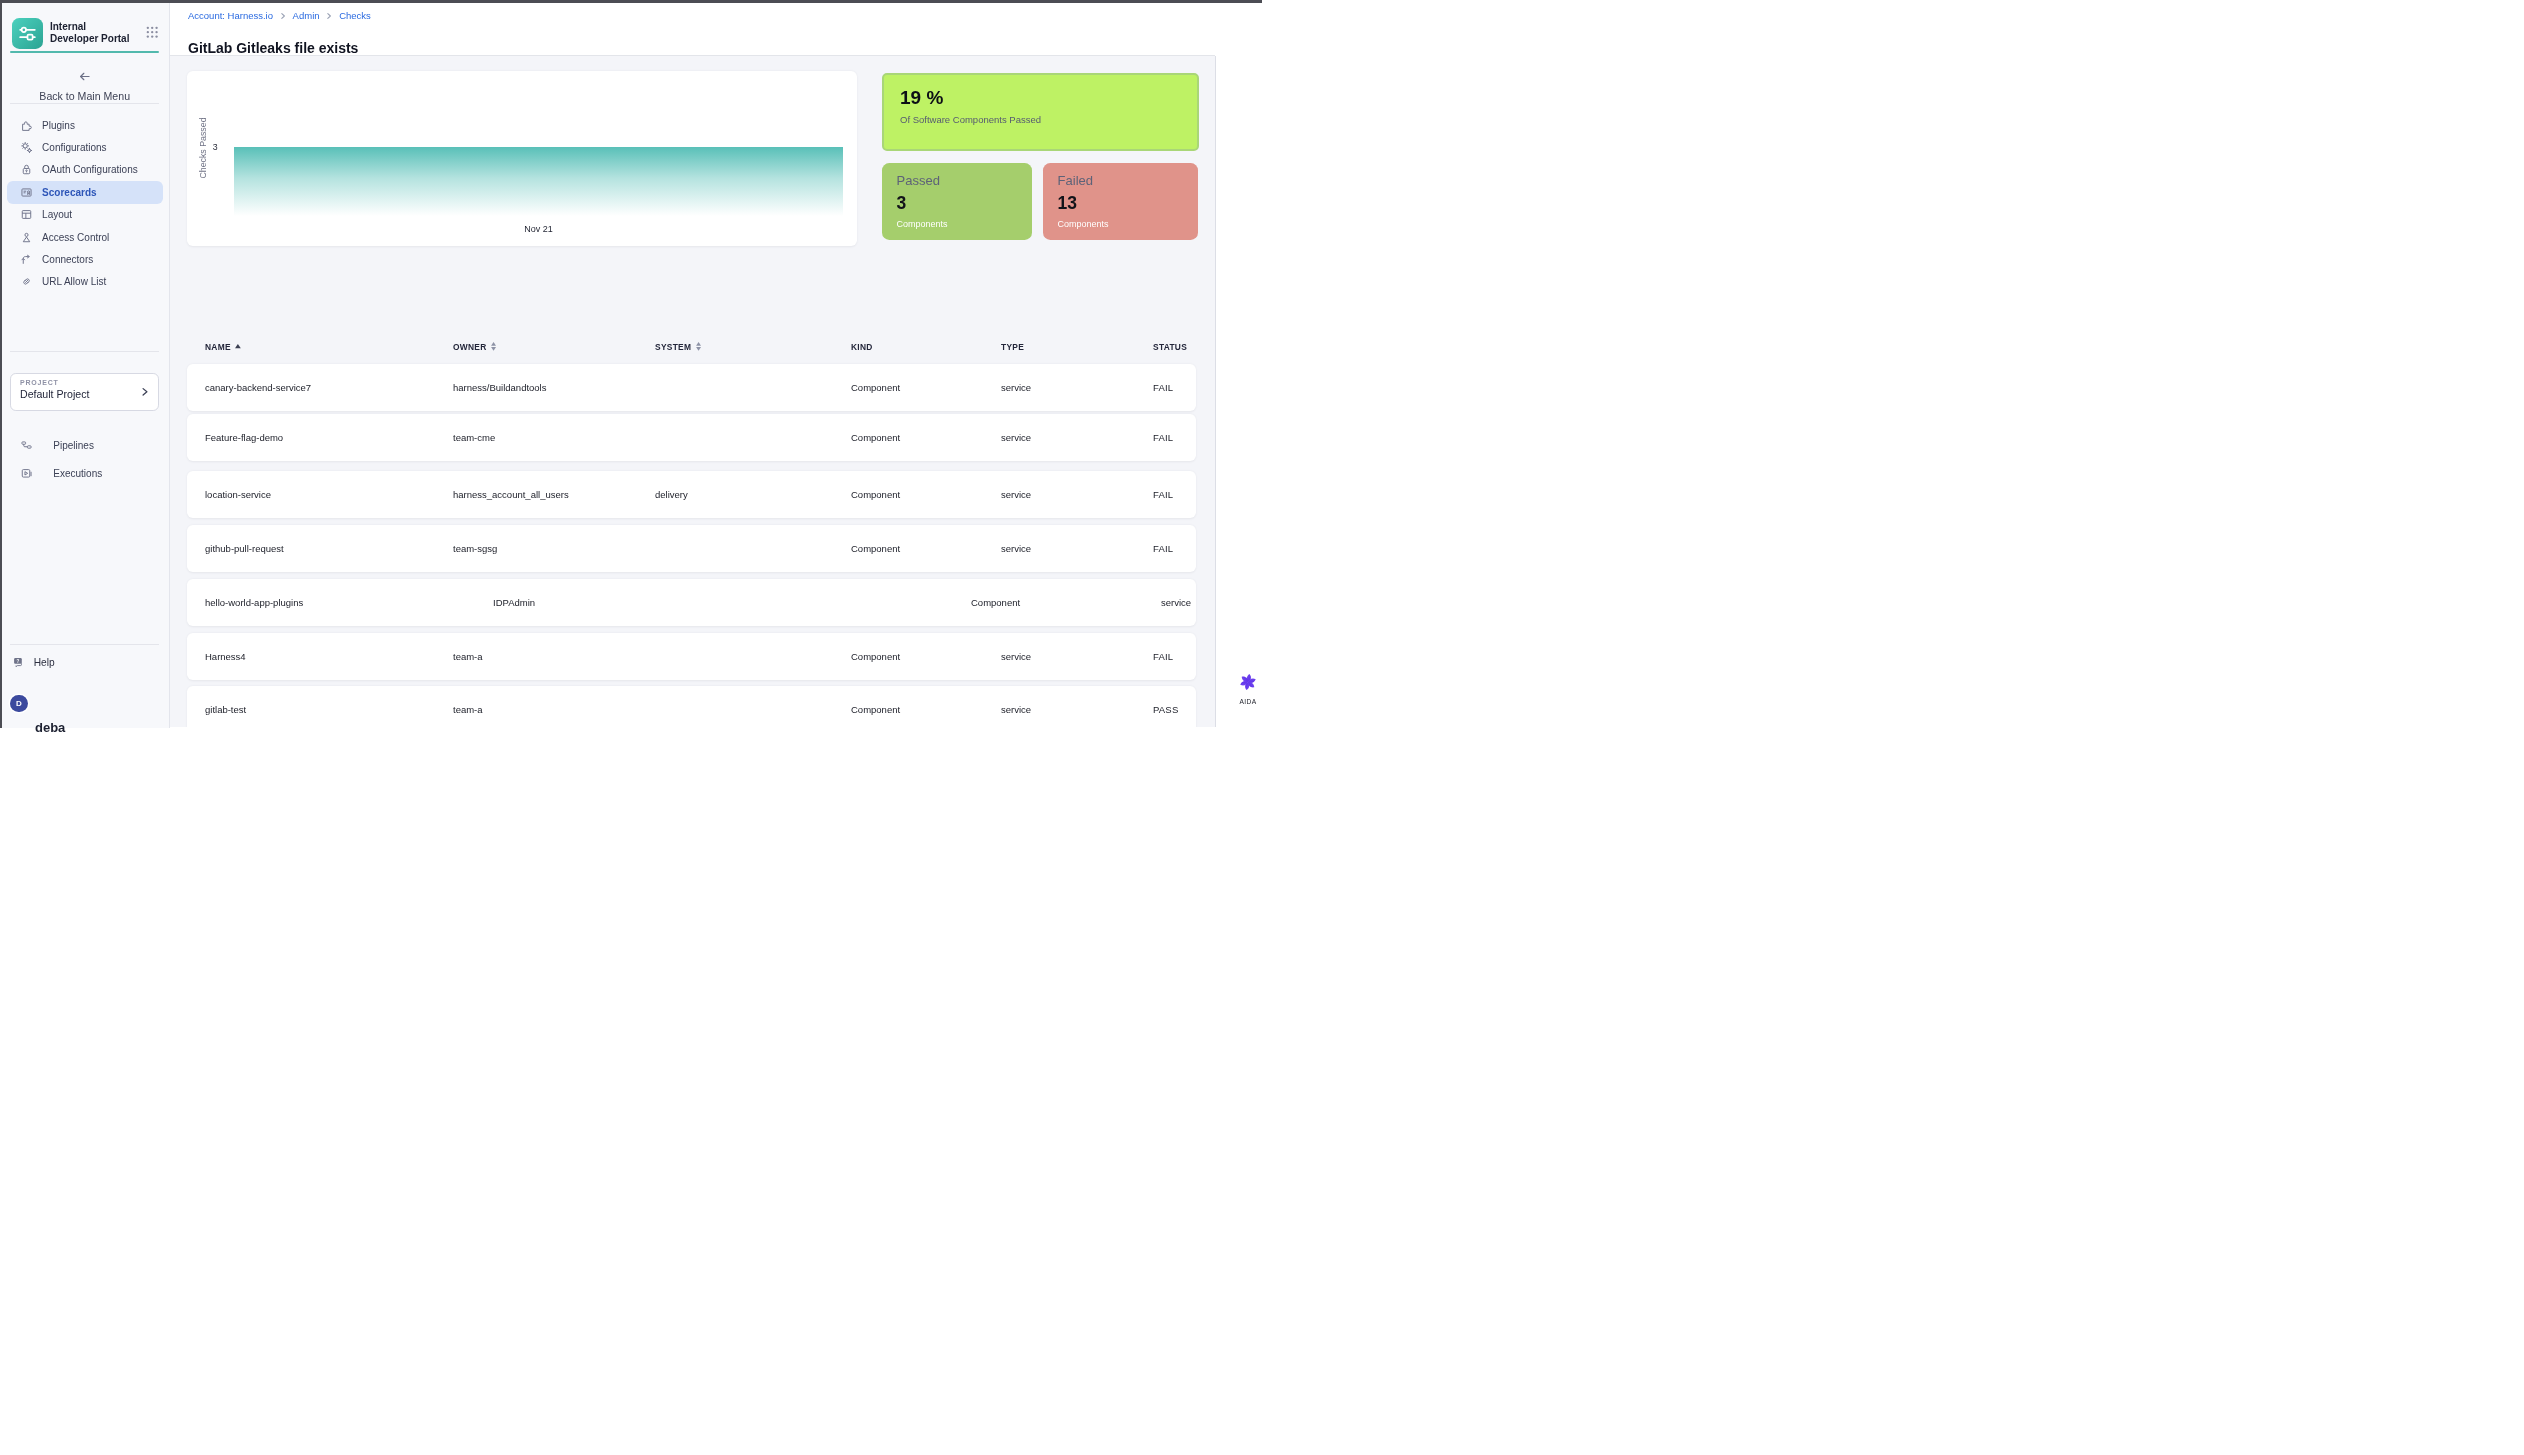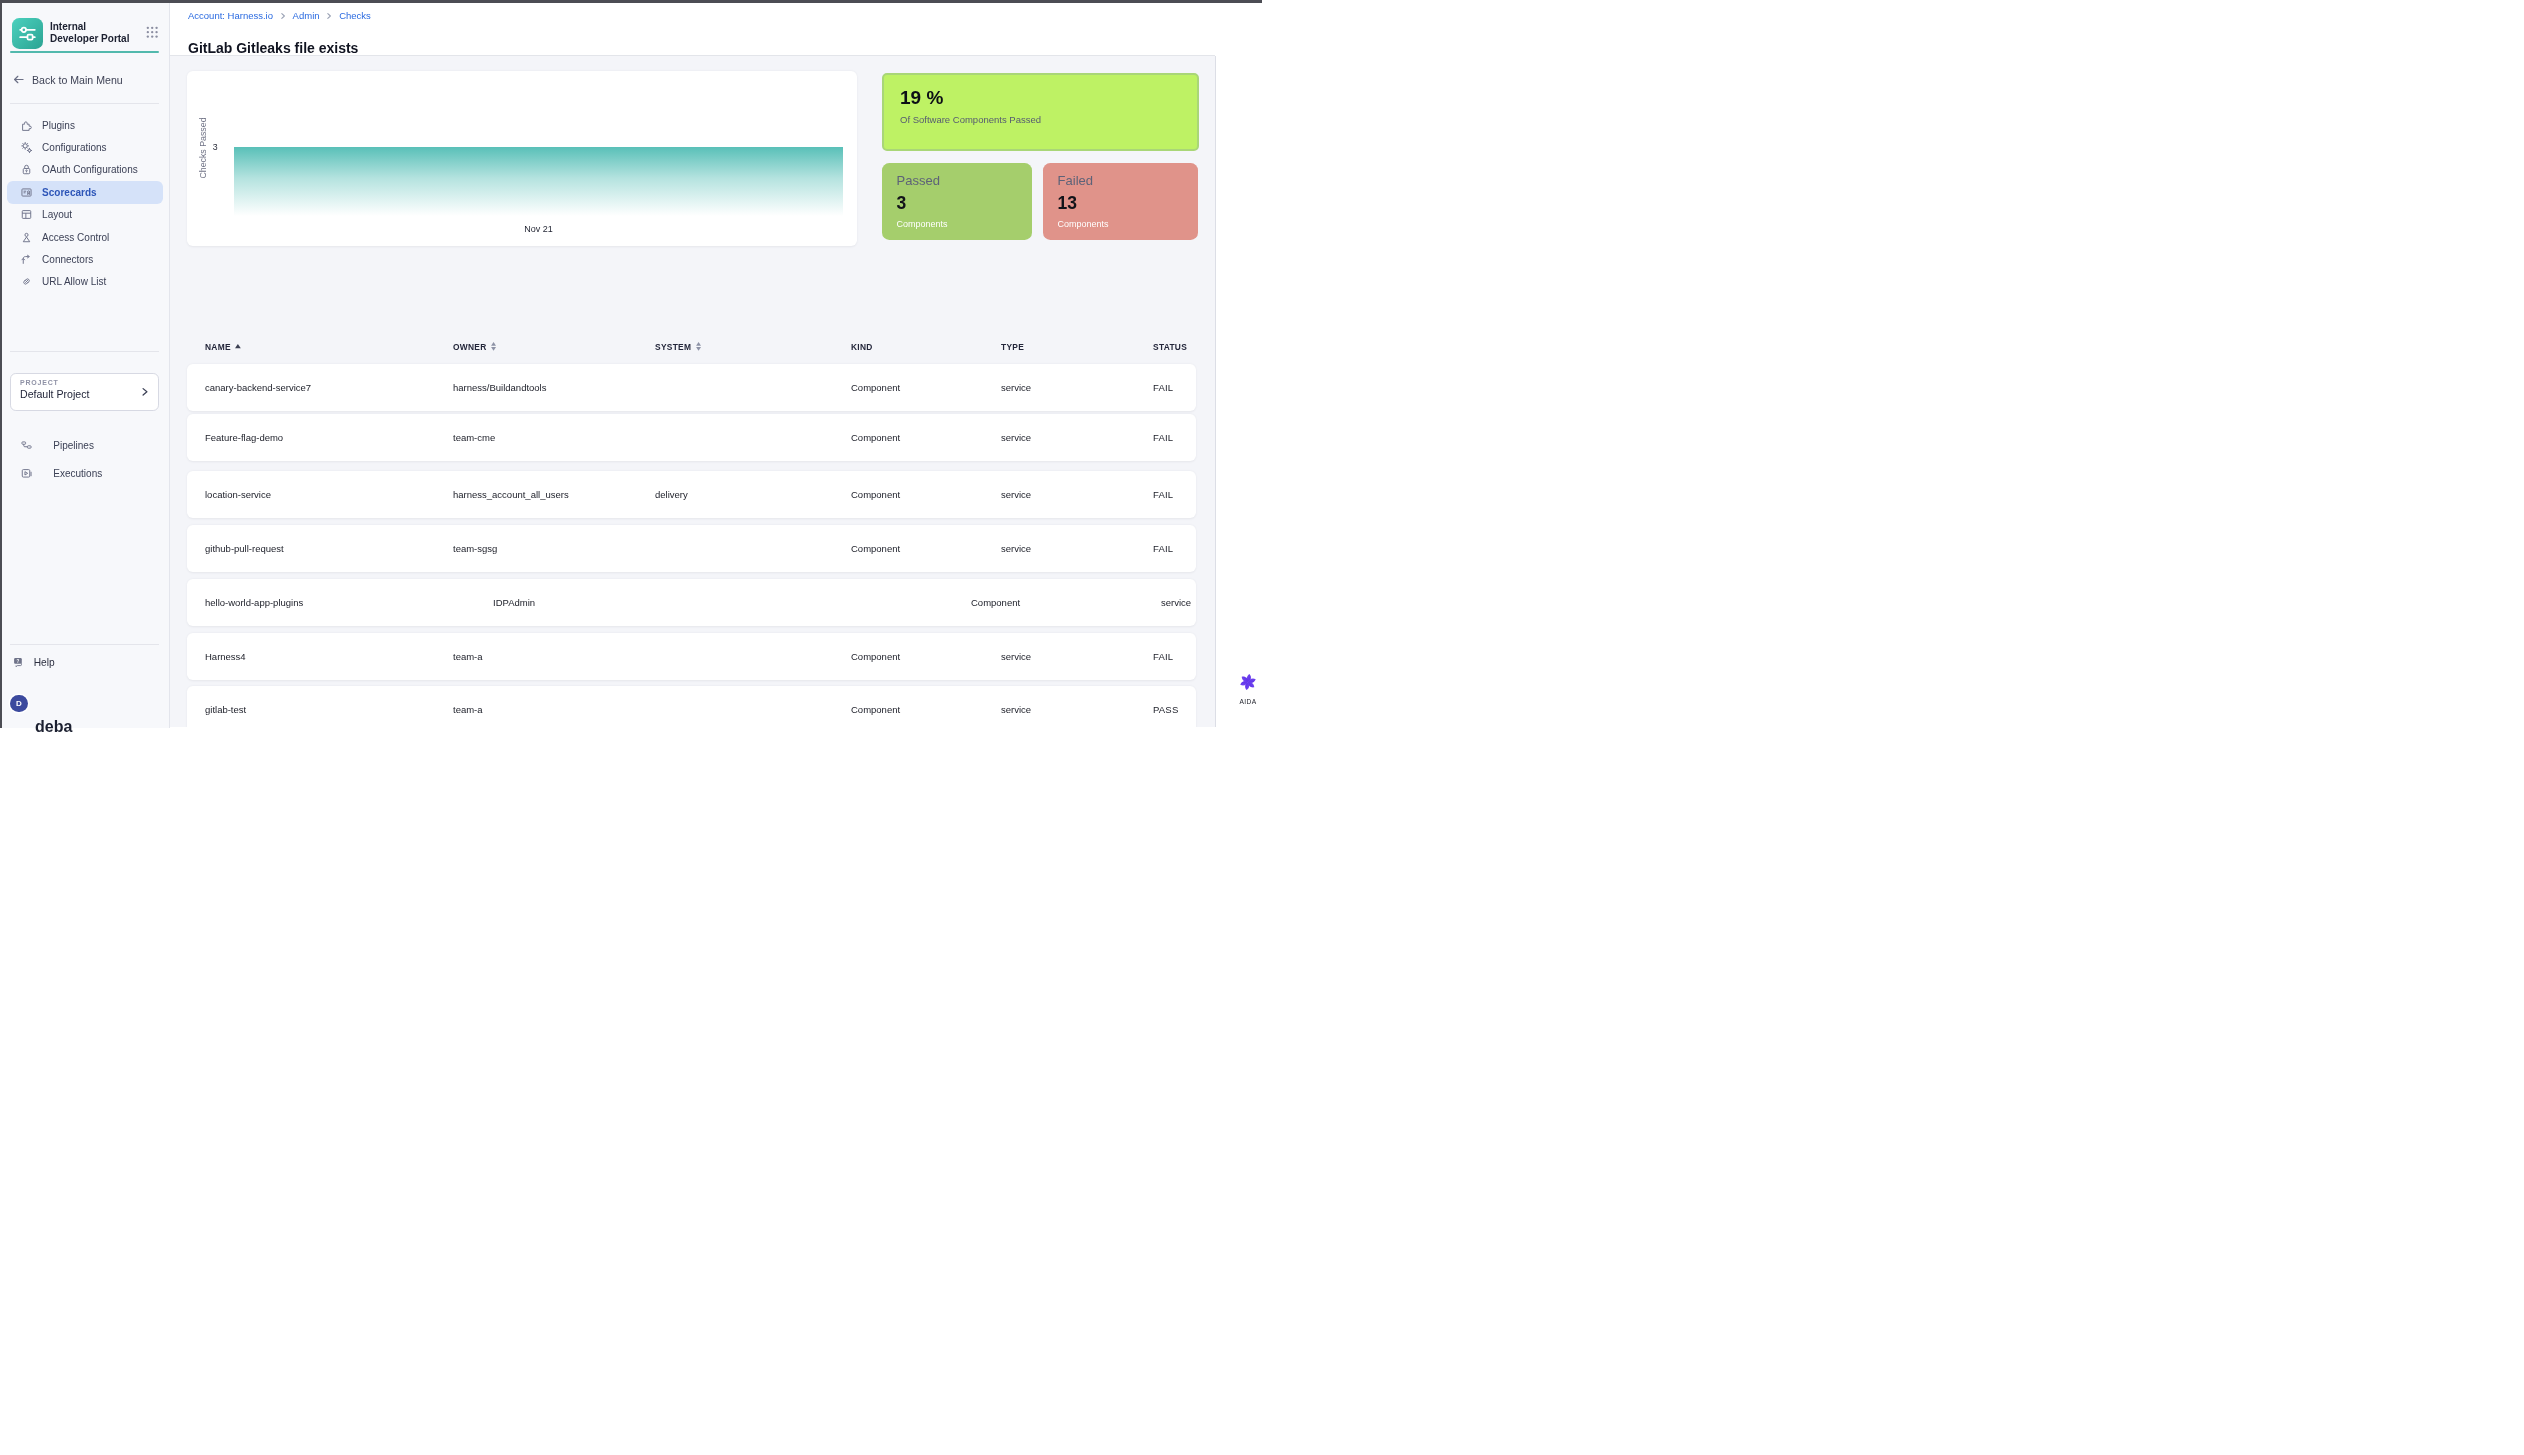--- a/index.html
+++ b/index.html
@@ -13,40 +13,40 @@
   
   .sidebar { position:absolute; top:0; left:0; width:170px; height:728px;
     background:#f7f8fb; border-right:0.7px solid #e3e5ec; z-index:5; }
   .logo-row { position:absolute; top:17px; left:11.7px; width:147px; height:32px; display:flex; align-items:center; }
   .logo-mark { width:31px; height:31px; border-radius:7.3px; flex:0 0 auto;
     background:linear-gradient(135deg,#4bd1be 0%,#2ba393 100%); display:flex; align-items:center; justify-content:center; }
   .logo-title { margin-left:7.3px; font-size:10px; font-weight:bold; color:#1c2030; line-height:1.18; width:86px; }
   .grid-icon { margin-left:auto; cursor:pointer; }
   .teal-underline { position:absolute; top:51px; left:10.2px; width:149px; height:2.2px; background:#52b9ad; border-radius:1.5px; }
   .back-row { position:absolute; top:70px; left:11.7px; width:146px; height:19px; display:flex; align-items:center; gap:7.3px;
-    color:#3f4356; font-size:10.6px; cursor:pointer; }
+    color:#3f4356; font-size:10.6px; cursor:pointer;flex-direction:column; }
   .sb-divider { position:absolute; left:10.2px; width:149px; height:0.7px; background:#e4e5eb; }
   .menu { position:absolute; top:114px; left:7.3px; width:156px; }
   .menu-item { height:22.4px; display:flex; align-items:center; gap:8.8px; padding:0 7.3px 0 13px;
     font-size:10px; color:#3c4156; border-radius:5.8px; cursor:pointer; white-space:nowrap; }
   .menu-item .mi-icon { width:13px; height:13px; color:#71758c; flex:0 0 auto; display:flex; align-items:center; }
   .menu-item.selected { background:#d5e2f9; color:#2d55b8; font-weight:bold; }
   .project-card { position:absolute; top:373px; left:10.2px; width:149px; height:38px; background:#ffffff;
     border:0.7px solid #d7d9e3; border-radius:5.8px; padding:5.1px 8.8px; cursor:pointer; }
   .project-label { font-size:7px; font-weight:bold; letter-spacing:0.8px; color:#8f92a6; }
   .project-name { font-size:10.6px; color:#23263a; margin-top:2.2px; }
   .project-chevron { position:absolute; right:7.3px; top:11.7px; color:#3c4156; }
   .nav2 { position:absolute; top:431px; left:7.3px; width:156px; }
   .nav2 .menu-item { height:28.5px;gap:20px; }
   .help-row { position:absolute; top:653px; left:11.7px; width:146px; height:19px; display:flex; align-items:center; gap:8px;
     font-size:10.2px; color:#2c2f40; cursor:pointer; }
   .user-row { position:absolute; top:693px; left:10.2px; width:146px; height:20.5px; display:flex; align-items:center; gap:7.3px; cursor:pointer; }
   .avatar { width:17.5px; height:17.5px; border-radius:50%; background:#3c4a9e; color:#fff; font-size:8px; font-weight:bold;
     display:flex; align-items:center; justify-content:center; box-shadow:0 0 0 1.5px #ffffff; }
-  .user-name { font-size:16px; font-weight:bold; color:#1c2030;margin-top:48px; }
+  .user-name { font-size:13px; font-weight:bold; color:#1c2030;margin-top:48px; }
 
   
   .main-header { position:absolute; top:0; left:170px; width:1045px; height:56px; background:#ffffff;
     border-bottom:0.7px solid #e3e5ea; z-index:4; }
   .breadcrumb { position:absolute; top:10.2px; left:18px; display:flex; align-items:center; gap:5.8px; font-size:9.5px; }
   .crumb { color:#2a6ae0; cursor:pointer; }
   .crumb-sep { color:#98a0b3; display:flex; }
   .page-title { position:absolute; top:40px; left:18px; font-size:14px; font-weight:bold; color:#101320; }
 
   

